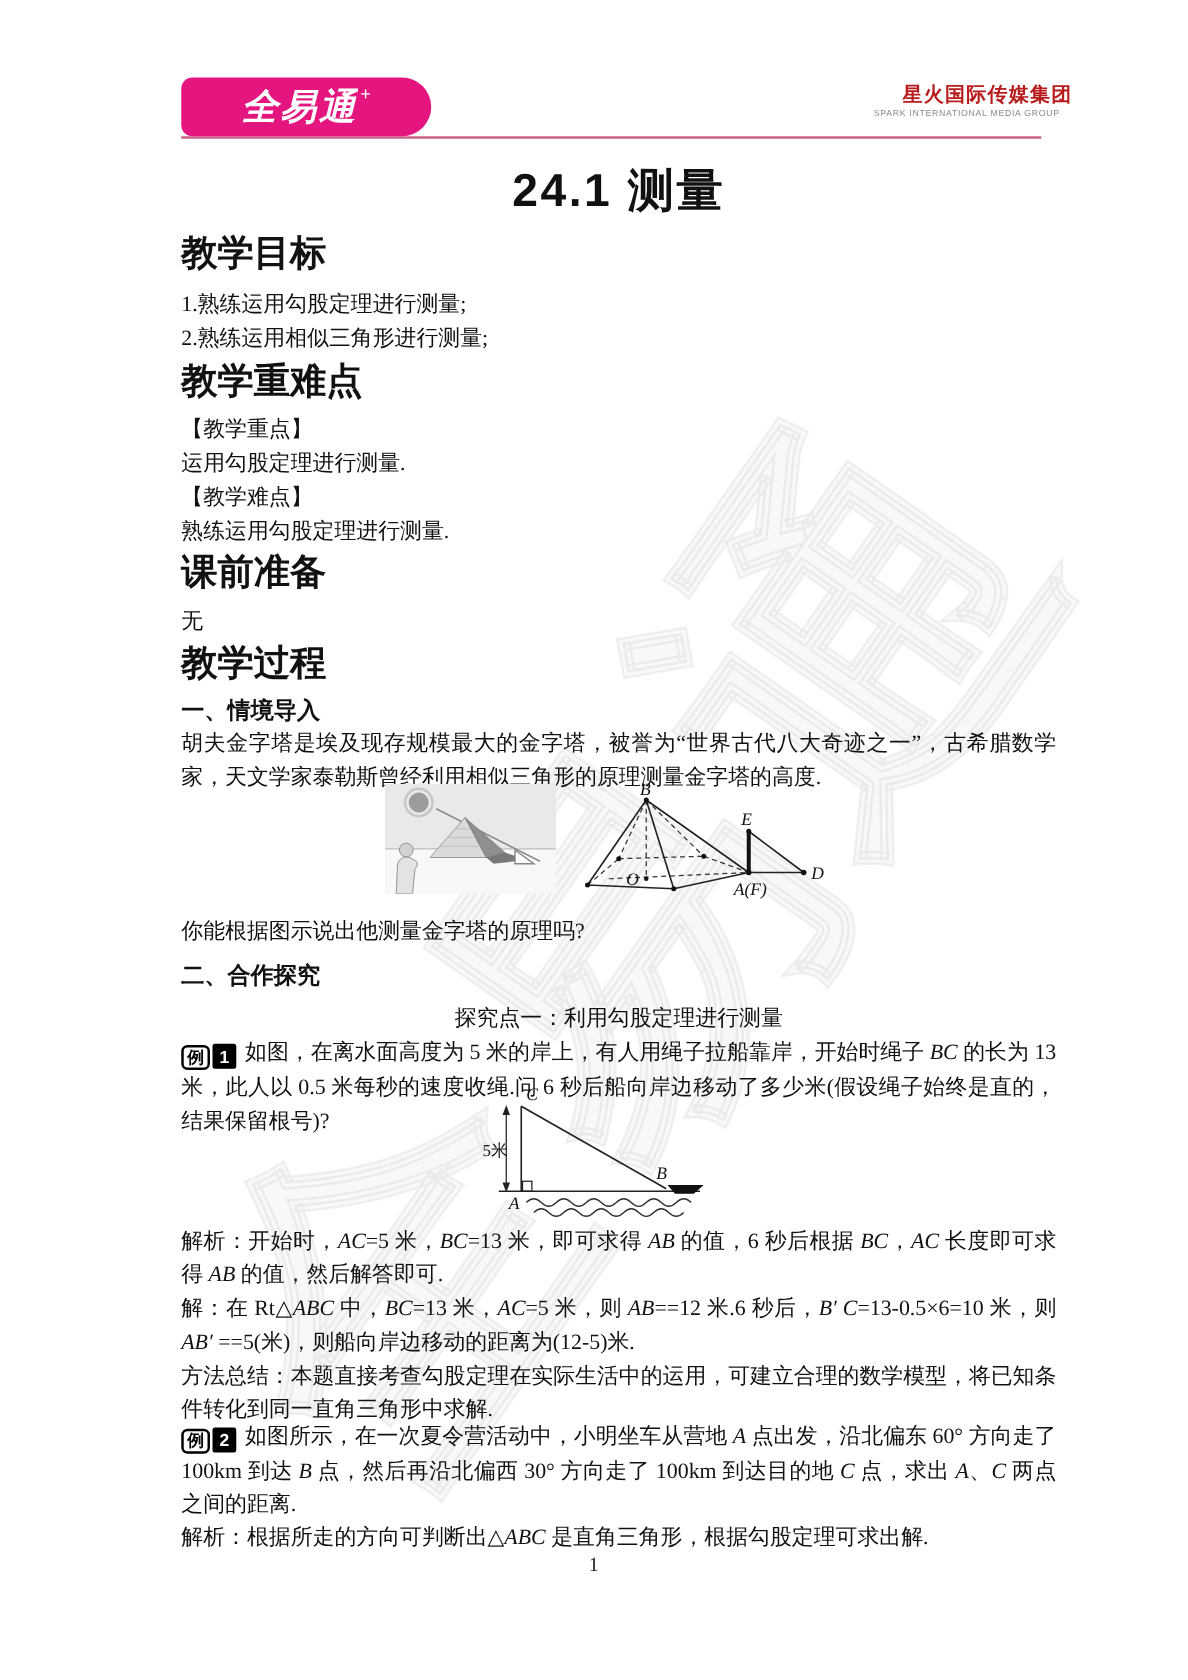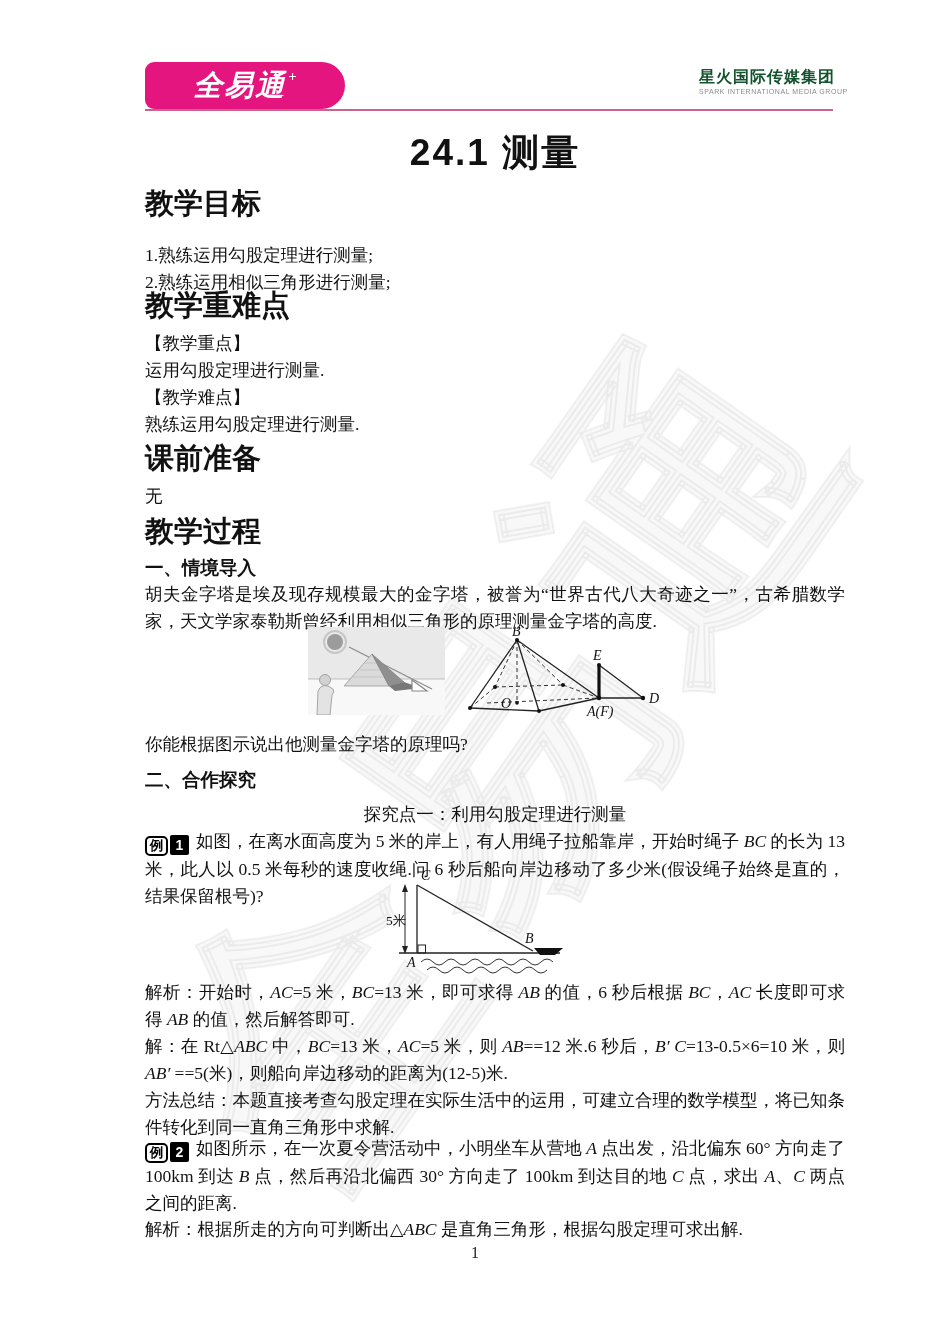--- a/index.html
+++ b/index.html
@@ -21,34 +21,34 @@
   
   .header-logo {
     position:absolute; left:145px; top:62px; width:200px; height:47px;
     background:#e4157e; border-radius:10px 26px 26px 10px; color:#fff;
     display:flex; align-items:center; justify-content:center; z-index:2;
   }
   .logo-text { font-weight:700; font-style:italic; font-size:29px; letter-spacing:2px; }
   .logo-plus { font-size:15px; font-weight:700; margin-left:2px; margin-top:-18px; }
   .header-rule { position:absolute; left:145px; top:109px; width:688px; height:2px; background:#c9648c; }
   .company { position:absolute; left:699px; top:67px; }
-  .company-cn { font-family:"Liberation Sans",sans-serif; font-weight:700; font-size:16px; letter-spacing:1px; color:#14532d; line-height:19px; }
+  .company-cn { font-family:"Liberation Sans",sans-serif; font-weight:700; font-size:16px; letter-spacing:1px; color:#b91c1c; line-height:19px;margin-left:23px; }
   .company-en { font-size:7px; color:#8a8a8a; letter-spacing:0.55px; margin-top:2px; font-family:"Liberation Sans",sans-serif; }
 
   
   .content { position:absolute; left:145px; top:0; width:700px; height:1320px; }
   .blk { position:absolute; left:0; width:700px; }
   .doc-title { top:128px; text-align:center; font-family:"Liberation Sans",sans-serif; font-weight:700; font-size:37px; letter-spacing:2px; }
   .h1 { font-family:"Liberation Sans",sans-serif; font-weight:700; font-size:29px; line-height:34px; }
   .sub { font-family:"Liberation Sans",sans-serif; font-weight:700; font-size:18.5px; line-height:25px; }
   .body-text { font-size:17.5px; line-height:27px; text-align:justify; }
   .line { font-size:17.5px; line-height:27px; }
 
   #h-goals   { top:186px; }
-  #goal-items{ top:242px; }
+  #goal-items{ top:230px; }
   #h-keypts  { top:288px; }
   #keypt-lines{ top:330px; }
   #h-prep    { top:441px; }
   #prep-line { top:483px; }
   #h-process { top:514px; }
   #part1     { top:555px; }
   #intro     { top:581px; }
   #figrow    { top:627px; display:flex; gap:12px; align-items:flex-start; padding-left:163px; width:537px; }
   #question  { top:731px; }
   #part2     { top:767px; }

